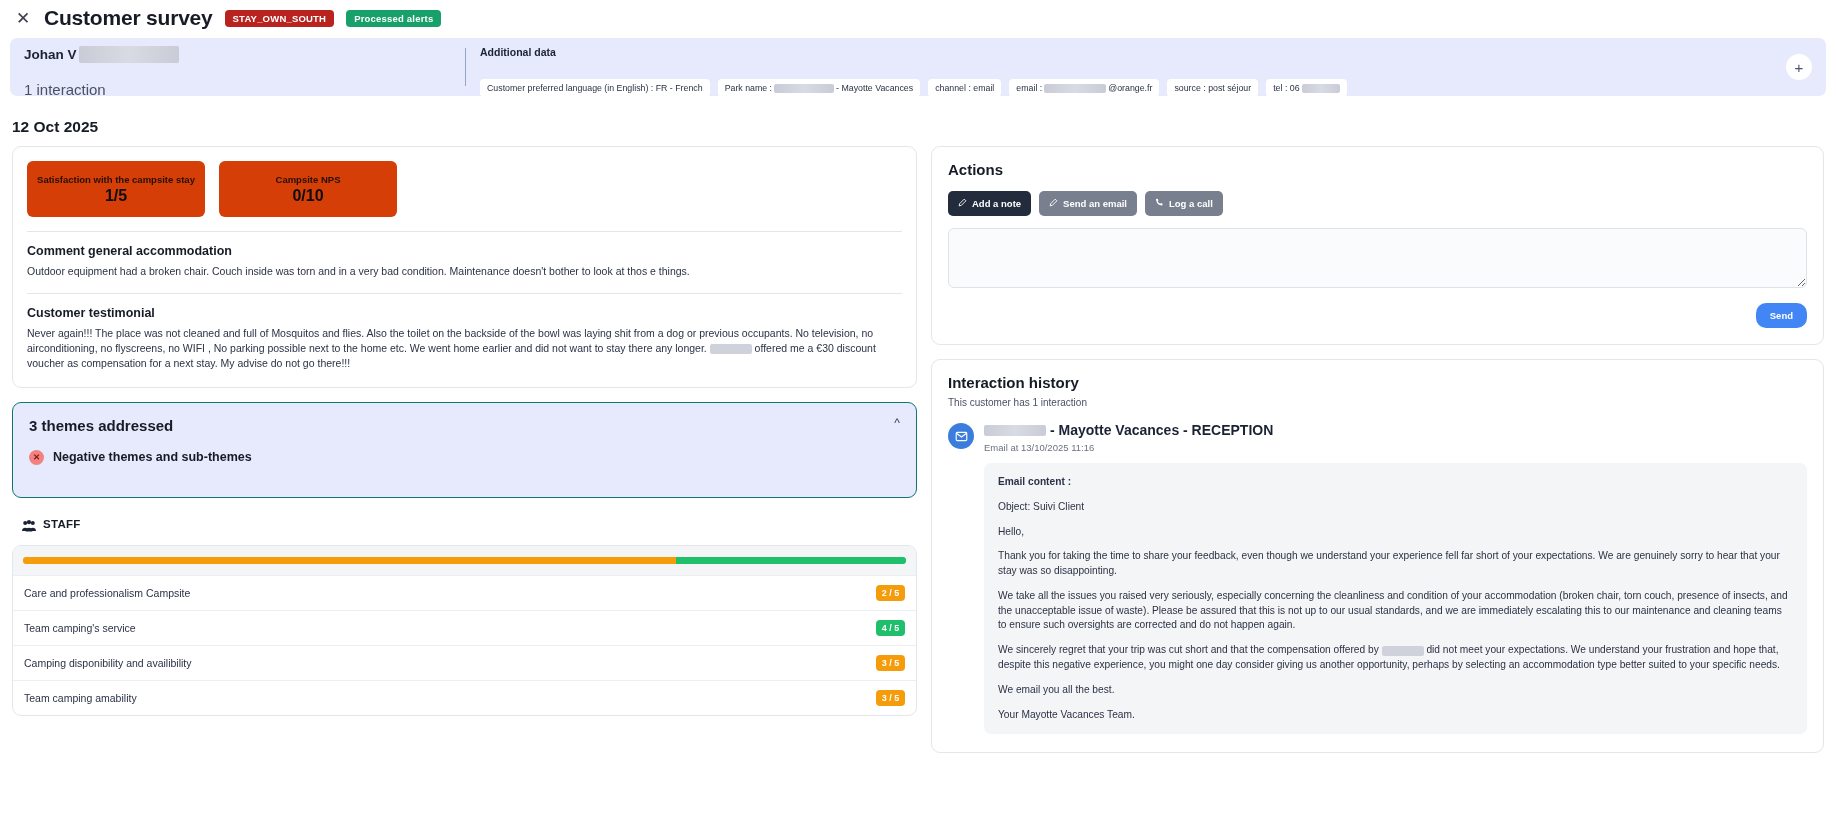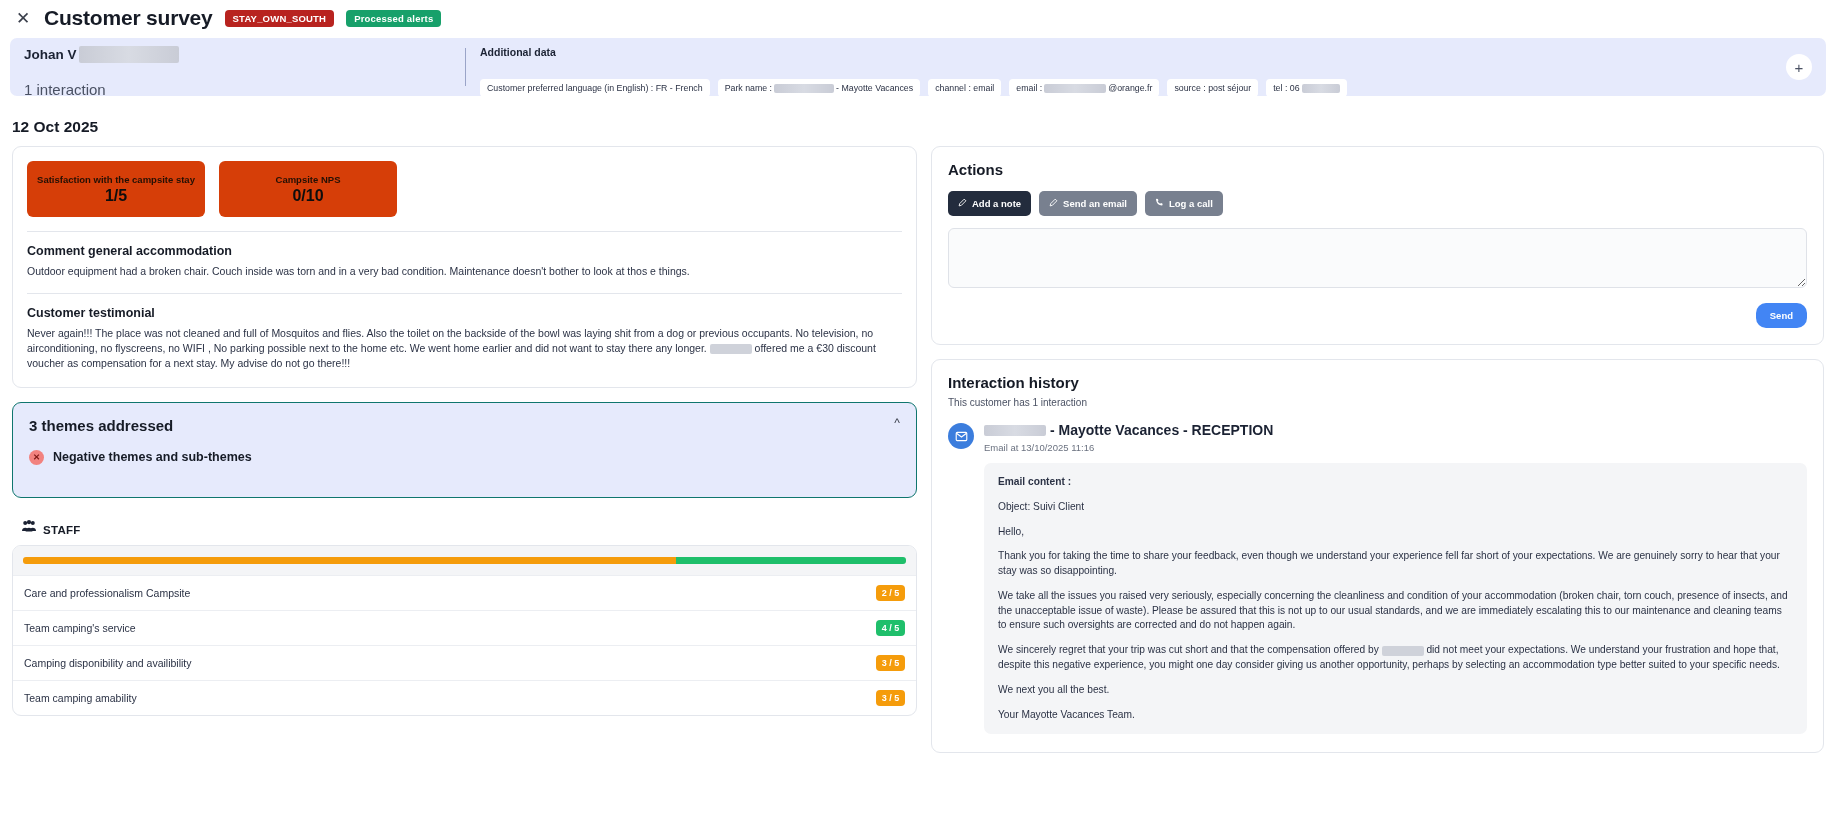--- a/index.html
+++ b/index.html
@@ -143,21 +143,21 @@
     border: 1px solid #e3e6ec;
   }
   .theme-head {
     background: #f2827f; padding: 8px 10px;
     font-size: 10px; font-weight: 700; color: #1a1a1a;
   }
   .theme-item { padding: 9px 10px; font-size: 10px; color: #2b3245; }
 
   
   .staff-head {
-    display: flex; align-items: flex-end; gap: 7px;
+    display: flex; align-items: flex-start; gap: 7px;
     margin: 20px 0 9px 10px;
   }
   .staff-title { font-size: 11.5px; font-weight: 700; letter-spacing: 0.3px; color: #161b26; }
   .staff-card { overflow: hidden; }
   .bar-wrap { background: #f4f5f7; padding: 11px 10px; }
   .bar { height: 7px; border-radius: 3px; display: flex; overflow: hidden; }
   .bar-seg { height: 100%; }
   .staff-row {
     display: flex; align-items: center; justify-content: space-between;
     padding: 9px 11px; border-top: 1px solid #eceef2;
@@ -410,20 +410,20 @@
             <p class="email-lbl">Email content :</p>
             <p>Object: Suivi Client</p>
             <p>Hello,</p>
             <p>Thank you for taking the time to share your feedback, even though we understand your experience fell far short of your expectations. We are genuinely sorry to hear that your stay was so disappointing.</p>
             <p>We take all the issues you raised very seriously, especially concerning the cleanliness and condition of your accommodation (broken chair, torn couch, presence of insects, and the unacceptable issue of waste). Please be assured that this is not up to our usual standards, and we are immediately escalating this to our maintenance and cleaning teams to ensure such oversights are corrected and do not happen again.</p>
             <p>
               <span>We sincerely regret that your trip was cut short and that the compensation offered by</span>
               <span class="inline-redact"></span>
               <span>did not meet your expectations. We understand your frustration and hope that, despite this negative experience, you might one day consider giving us another opportunity, perhaps by selecting an accommodation type better suited to your specific needs.</span>
             </p>
-            <p>We next you all the best.</p>
+            <p>We email you all the best.</p>
             <p>Your Mayotte Vacances Team.</p>
           </div>
         </div>
       </div>
     </div>
   </div>
 </div>
 
 </body></html>

